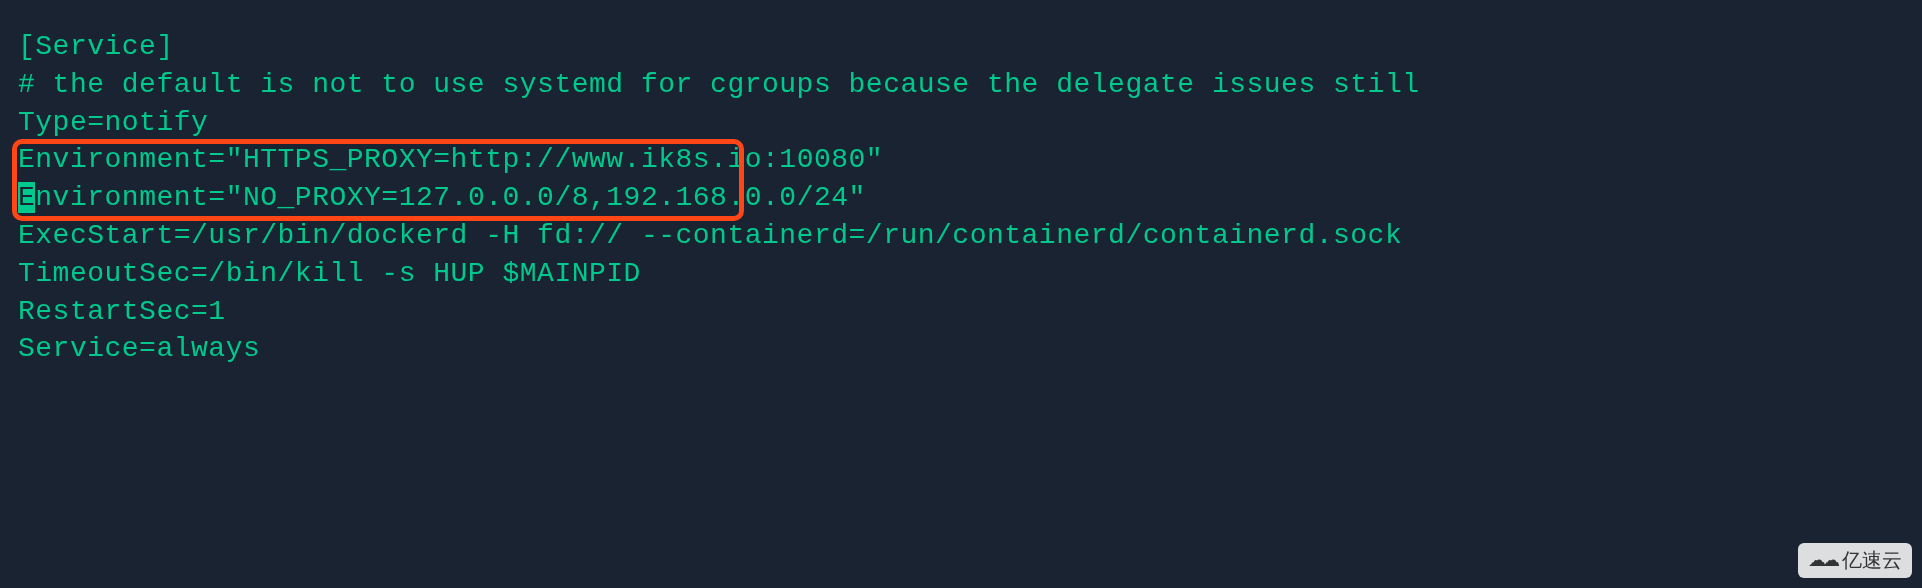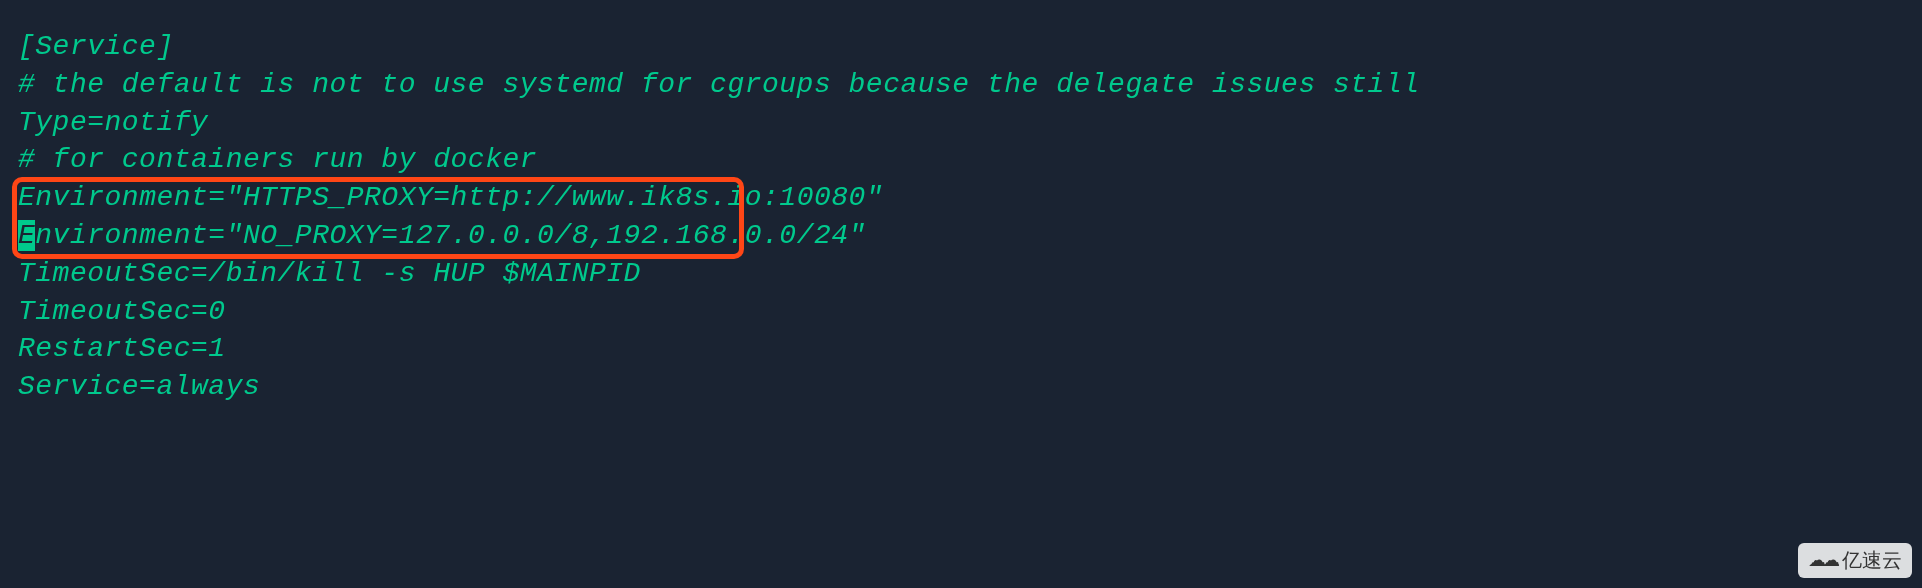--- a/index.html
+++ b/index.html
@@ -15,21 +15,20 @@
       font-size: 28px;
       line-height: 1.35;
       padding: 28px 0 0 18px;
       color: #00c98d;
       position: relative;
       overflow: hidden;
     }
     .line {
       white-space: pre;
       letter-spacing: 0.5px;
-      font-style: italic;
     }
     .highlighted-block {
       position: relative;
     }
     .highlight-box {
       position: absolute;
       border: 5px solid #ff4616;
       border-radius: 10px;
       top: -2px;
       left: -6px;
@@ -60,28 +59,27 @@
       letter-spacing: -4px;
     }
   </style>
 </head>
 <body>
 
 <div class="editor">
   <div class="line">[Service]</div>
   <div class="line"># the default is not to use systemd for cgroups because the delegate issues still</div>
   <div class="line">Type=notify</div>
-  <div class="line"># for containers run by docker</div>
   <div class="highlighted-block">
     <div class="highlight-box"></div>
     <div class="line"><span>E</span><span>nvironment="HTTPS_PROXY=http://www.ik8s.io:10080"</span></div>
     <div class="line"><span class="cursor-char">E</span><span>nvironment="NO_PROXY=127.0.0.0/8,192.168.0.0/24"</span></div>
   </div>
+  <div class="line">ExecStart=/usr/bin/dockerd -H fd:// --containerd=/run/containerd/containerd.sock</div>
   <div class="line">TimeoutSec=/bin/kill -s HUP $MAINPID</div>
-  <div class="line">TimeoutSec=0</div>
   <div class="line">RestartSec=1</div>
   <div class="line">Service=always</div>
 </div>
 
 <div class="watermark">
   <span class="watermark-icon">☁☁</span>
   <span>亿速云</span>
 </div>
 
 </body></html>

